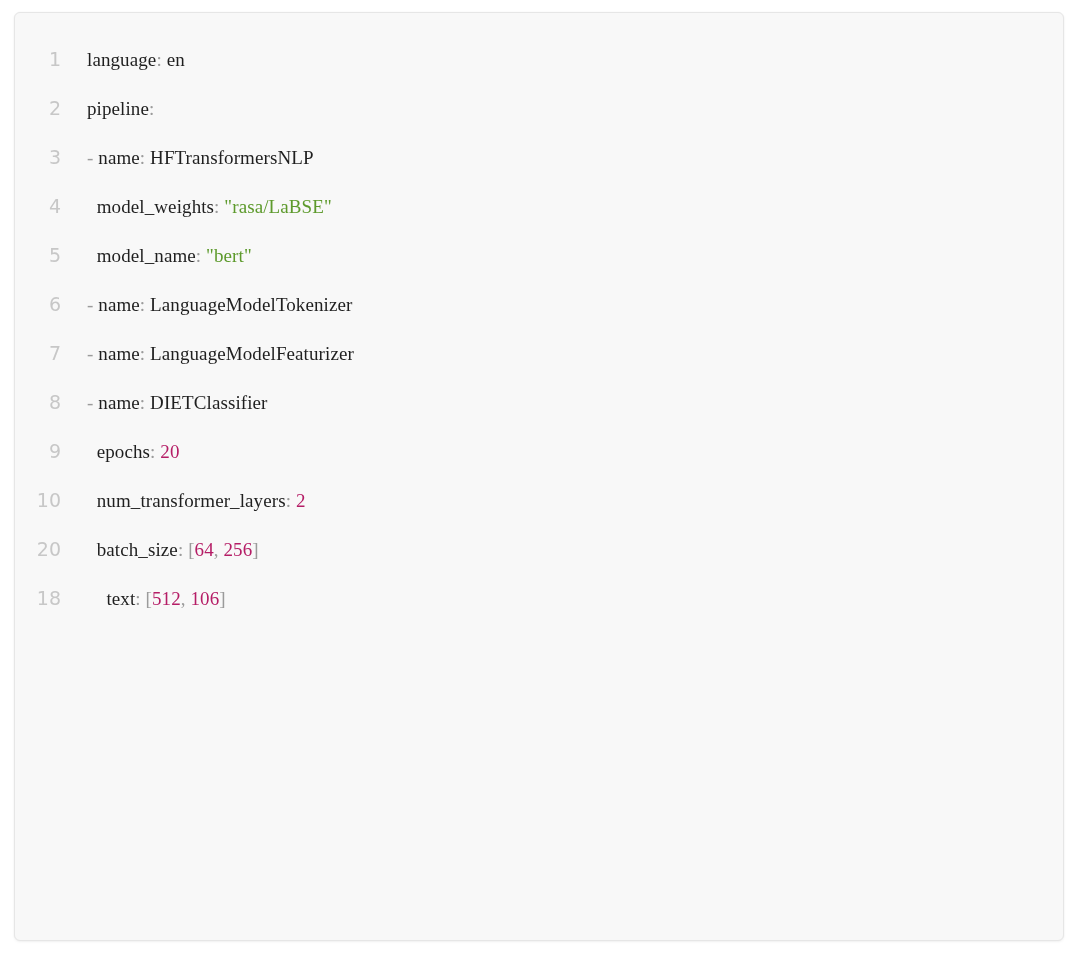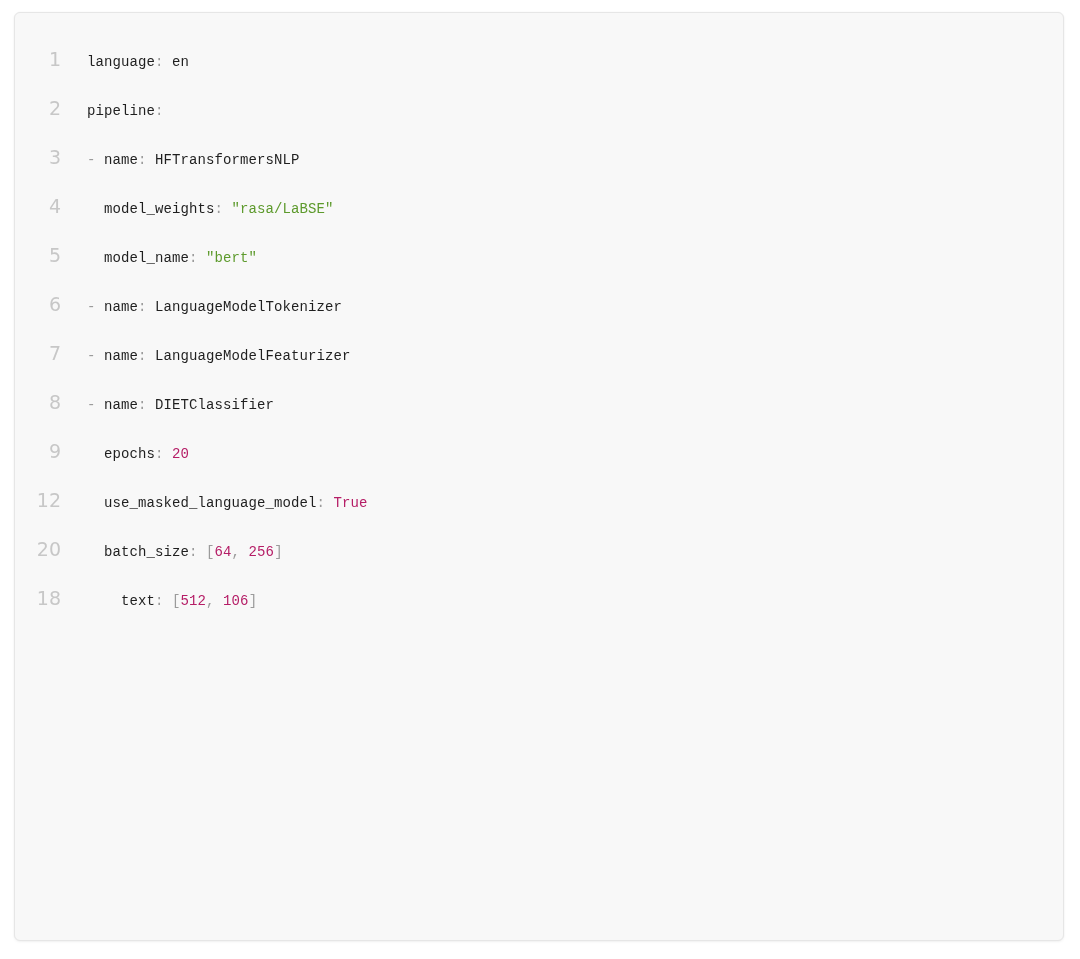--- a/index.html
+++ b/index.html
@@ -56,22 +56,22 @@
     padding-right: 26px;
     color: #c7c7c7;
     font-family: "DejaVu Sans", "Liberation Sans", sans-serif;
     font-size: 19px;
     font-weight: 400;
     user-select: none;
   }
 
   .lc {
     flex: 1 1 auto;
-    font-family: Liberation Mono, monospace;
-    font-size: 14px;
+    font-family: Liberation Serif, serif;
+    font-size: 19px;
     letter-spacing: 0.1px;
     color: #1f1f1f;
     white-space: pre;
   }
 
   .tok-key   { color: #1f1f1f; }
   .tok-punct { color: #9b9b9b; }
   .tok-dash  { color: #9b9b9b; }
   .tok-str   { color: #5d9a2c; }
   .tok-num   { color: #b51d66; }
@@ -87,18 +87,18 @@
     <div class="code-body">
         <div class="code-line"><span class="ln">1</span><span class="lc"><span class="tok-key">language</span><span class="tok-punct">:</span><span class="tok-plain"> en</span></span></div>
         <div class="code-line"><span class="ln">2</span><span class="lc"><span class="tok-key">pipeline</span><span class="tok-punct">:</span></span></div>
         <div class="code-line"><span class="ln">3</span><span class="lc"><span class="tok-dash">- </span><span class="tok-key">name</span><span class="tok-punct">:</span><span class="tok-plain"> HFTransformersNLP</span></span></div>
         <div class="code-line"><span class="ln">4</span><span class="lc"><span class="tok-plain">  </span><span class="tok-key">model_weights</span><span class="tok-punct">:</span><span class="tok-plain"> </span><span class="tok-str">"rasa/LaBSE"</span></span></div>
         <div class="code-line"><span class="ln">5</span><span class="lc"><span class="tok-plain">  </span><span class="tok-key">model_name</span><span class="tok-punct">:</span><span class="tok-plain"> </span><span class="tok-str">"bert"</span></span></div>
         <div class="code-line"><span class="ln">6</span><span class="lc"><span class="tok-dash">- </span><span class="tok-key">name</span><span class="tok-punct">:</span><span class="tok-plain"> LanguageModelTokenizer</span></span></div>
         <div class="code-line"><span class="ln">7</span><span class="lc"><span class="tok-dash">- </span><span class="tok-key">name</span><span class="tok-punct">:</span><span class="tok-plain"> LanguageModelFeaturizer</span></span></div>
         <div class="code-line"><span class="ln">8</span><span class="lc"><span class="tok-dash">- </span><span class="tok-key">name</span><span class="tok-punct">:</span><span class="tok-plain"> DIETClassifier</span></span></div>
         <div class="code-line"><span class="ln">9</span><span class="lc"><span class="tok-plain">  </span><span class="tok-key">epochs</span><span class="tok-punct">:</span><span class="tok-plain"> </span><span class="tok-num">20</span></span></div>
-        <div class="code-line"><span class="ln">12</span><span class="lc"><span class="tok-plain">  </span><span class="tok-key">use_masked_language_model</span><span class="tok-punct">:</span><span class="tok-plain"> </span><span class="tok-bool">True</span></span></div>
+        <div class="code-line"><span class="ln">10</span><span class="lc"><span class="tok-plain">  </span><span class="tok-key">num_transformer_layers</span><span class="tok-punct">:</span><span class="tok-plain"> </span><span class="tok-num">2</span></span></div>
         <div class="code-line"><span class="ln">20</span><span class="lc"><span class="tok-plain">  </span><span class="tok-key">batch_size</span><span class="tok-punct">:</span><span class="tok-plain"> </span><span class="tok-brack">[</span><span class="tok-num">64</span><span class="tok-brack">, </span><span class="tok-num">256</span><span class="tok-brack">]</span></span></div>
         <div class="code-line"><span class="ln">18</span><span class="lc"><span class="tok-plain">    </span><span class="tok-key">text</span><span class="tok-punct">:</span><span class="tok-plain"> </span><span class="tok-brack">[</span><span class="tok-num">512</span><span class="tok-brack">, </span><span class="tok-num">106</span><span class="tok-brack">]</span></span></div>
       </div>
   </div>
 </div>
 
 </body></html>

